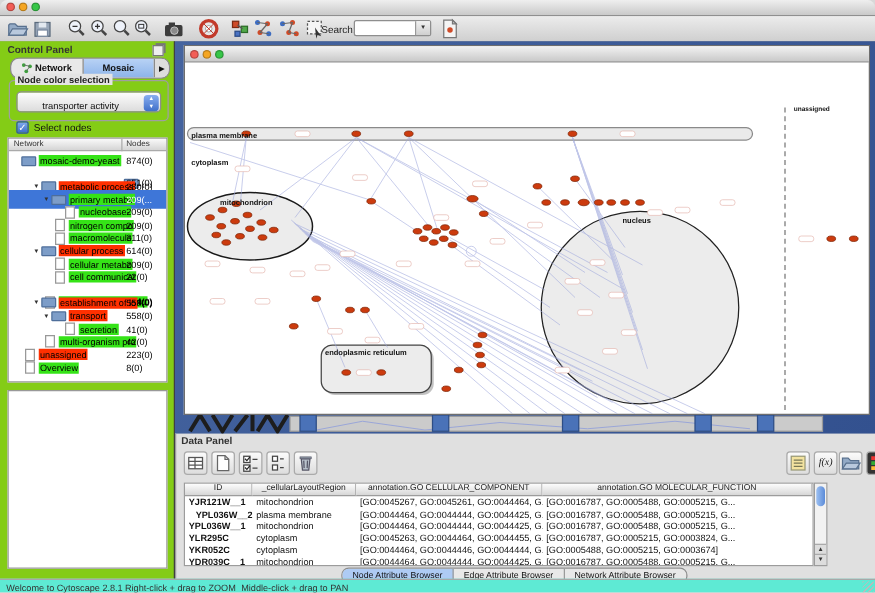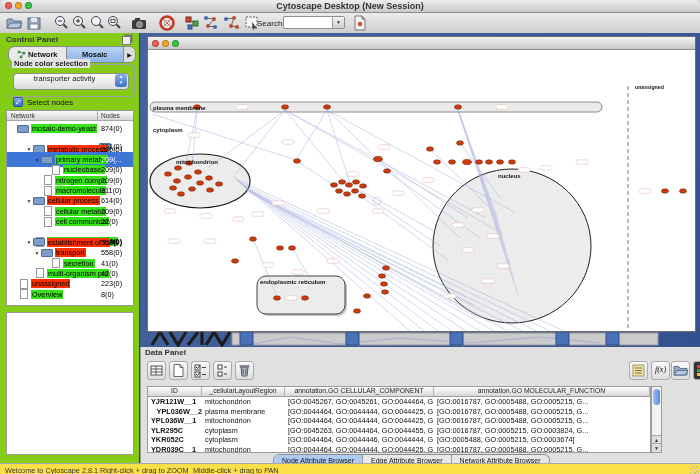--- a/index.html
+++ b/index.html
@@ -21,21 +21,21 @@
   .phead{font-size:8px;font-weight:bold;color:#333}
   .floatic{width:7px;height:7px;border:1px solid #777;background:#eee;box-shadow:2px -2px 0 -0.5px #777}
   .tabgroup{left:8px;top:13px;width:126px;height:15px;border:1px solid #8a8a8a;border-radius:7px;
     background:#e9e9e9;display:flex;overflow:hidden}
   .tab{flex:1;display:flex;align-items:center;justify-content:center;font-size:7.5px;font-weight:bold;gap:2px}
   .tab.sel{background:linear-gradient(#b8d2f5,#8db4ea);border-left:1px solid #8a8a8a}
   .tabarrow{width:11px;display:flex;align-items:center;justify-content:center;font-size:6px;border-left:1px solid #8a8a8a;background:#ddd}
   .groupbox{left:7px;top:31px;width:126px;height:31px;border:1px solid #9f9f9f;border-radius:4px}
   .grouplegend{left:12px;top:26px;background:#e4e4e4;padding:0 2px;font-size:7.5px;font-weight:bold;color:#222}
   .combo{left:13px;top:40px;width:114px;height:15px;border:1px solid #8e8e8e;border-radius:4px;
-    background:linear-gradient(#fdfdfd,#dcdcdc);display:flex;align-items:flex-start}
+    background:linear-gradient(#fdfdfd,#dcdcdc);display:flex;align-items:flex-end}
   .combo .cv{flex:1;text-align:center;font-size:7.5px}
   .stepper{width:12px;height:13px;margin-right:1px;border-radius:3px;background:linear-gradient(#88aef0,#3f6fc9);
     color:#fff;font-size:4.5px;line-height:6px;text-align:center}
   .checkrow{left:13px;top:64px;display:flex;align-items:center;gap:4px}
   .checkbox{width:10px;height:10px;border-radius:2px;background:linear-gradient(#7fa9ee,#3e6fc8);
     border:1px solid #2c55a5;color:#fff;font-size:8px;line-height:9px;text-align:center;box-sizing:border-box}
   .treepanel{left:6px;top:77px;width:128px;height:196px;background:#fff;border:1px solid #979797;box-sizing:border-box;overflow:hidden}
   .treehead{position:absolute;left:0;top:0;width:100%;height:10px;background:linear-gradient(#fafafa,#d5d5d5);
     border-bottom:1px solid #aaa;font-size:6.5px;color:#333;box-sizing:border-box}
   .trow{position:absolute;left:0;width:126px;height:15px;display:flex;align-items:center;overflow:hidden;white-space:nowrap}
@@ -65,36 +65,35 @@
     border-bottom:1px solid #9c9c9c;font-size:6.8px;text-align:center;color:#222;box-sizing:border-box;overflow:hidden}
   .td{position:absolute;height:9.5px;font-size:7.3px;white-space:nowrap;overflow:hidden;padding-left:3px;box-sizing:border-box}
   .vscroll{position:absolute;left:510px;top:39px;width:11px;height:67px;background:#f2f2f2;border:1px solid #9c9c9c;box-sizing:border-box}
   .vthumb{position:absolute;left:1px;top:2px;width:7px;height:16px;border-radius:4px;background:linear-gradient(90deg,#9cc0f2,#5b8bd8)}
   .varrow{position:absolute;left:0;width:9px;height:8px;font-size:5px;text-align:center;line-height:8px;color:#333;background:#ddd;border-top:1px solid #aaa}
   .btabs{position:absolute;left:132px;top:107px;height:11px;display:flex;border:1px solid #8e8e8e;border-radius:6px;overflow:hidden;background:#e8e8e8}
   .btab{padding:0 8px;font-size:7px;display:flex;align-items:center;border-right:1px solid #9a9a9a}
   .btab:last-child{border-right:none}
   .btab.sel{background:#aecbf4}
   
-  .status{left:0;top:463px;width:700px;height:11px;background:#fde047;border-top:1px solid #a8a8a8;box-sizing:border-box}
+  .status{left:0;top:463px;width:700px;height:11px;background:#5eead4;border-top:1px solid #a8a8a8;box-sizing:border-box}
   .stext{position:absolute;top:2px;font-size:7.3px;color:#333;white-space:nowrap}
   .grip{position:absolute;right:1px;top:1px;width:9px;height:9px;
     background:repeating-linear-gradient(135deg,#bbb 0 1px,transparent 1px 3px)}
   svg{display:block}
 </style>
 </head>
 <body>
 
 <div class="abs titlebar">
   <div class="abs lights">
     <span class="light l-red"></span>
     <span class="light l-yellow"></span>
     <span class="light l-green"></span>
   </div>
-  <div class="abs wtitle">Cytoscape Desktop (New Session)</div>
 </div>
 
 <div class="abs toolbar">
   <svg class="ticon" style="left:5px" viewBox="0 0 18 18">
       <path d="M2,6 L2,14 L16,14 L16,7 L9,7 L7,5 L3,5 Z" fill="#93aac6" stroke="#58708e"></path>
       <path d="M2,14 L5,9 L17,9 L14,14 Z" fill="#b9c9dd" stroke="#58708e"></path>
     </svg>
   <svg class="ticon" style="left:25px" viewBox="0 0 18 18">
       <rect x="3" y="4" width="12" height="11" fill="#98a6b8" stroke="#5a6a7c"></rect>
       <rect x="6" y="4" width="6" height="4" fill="#e3e9f0"></rect>

